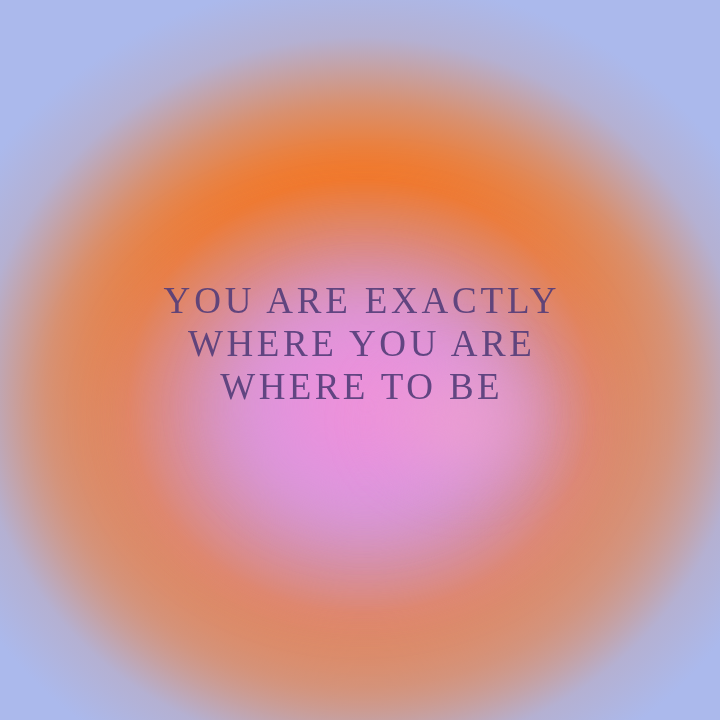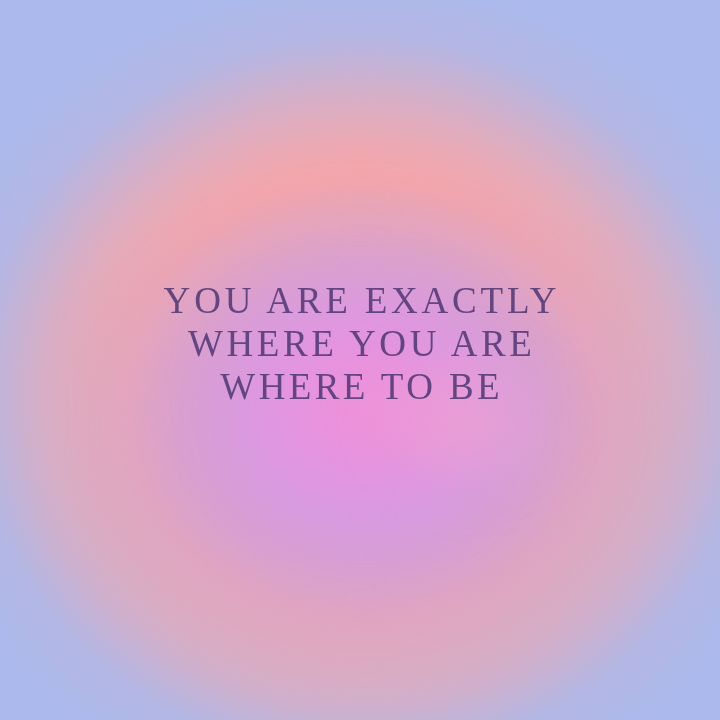--- a/index.html
+++ b/index.html
@@ -15,21 +15,21 @@
     overflow: hidden;
     font-family: "Liberation Serif", "DejaVu Serif", serif;
   }
 
   
   #quote-canvas {
     position: relative;
     width: 720px;
     height: 720px;
     overflow: hidden;
-    background: #fca5a5;
+    background: #f97316;
     isolation: isolate;
   }
 
   
   .glow-layer {
     position: absolute;
     pointer-events: none;
   }
 
   

